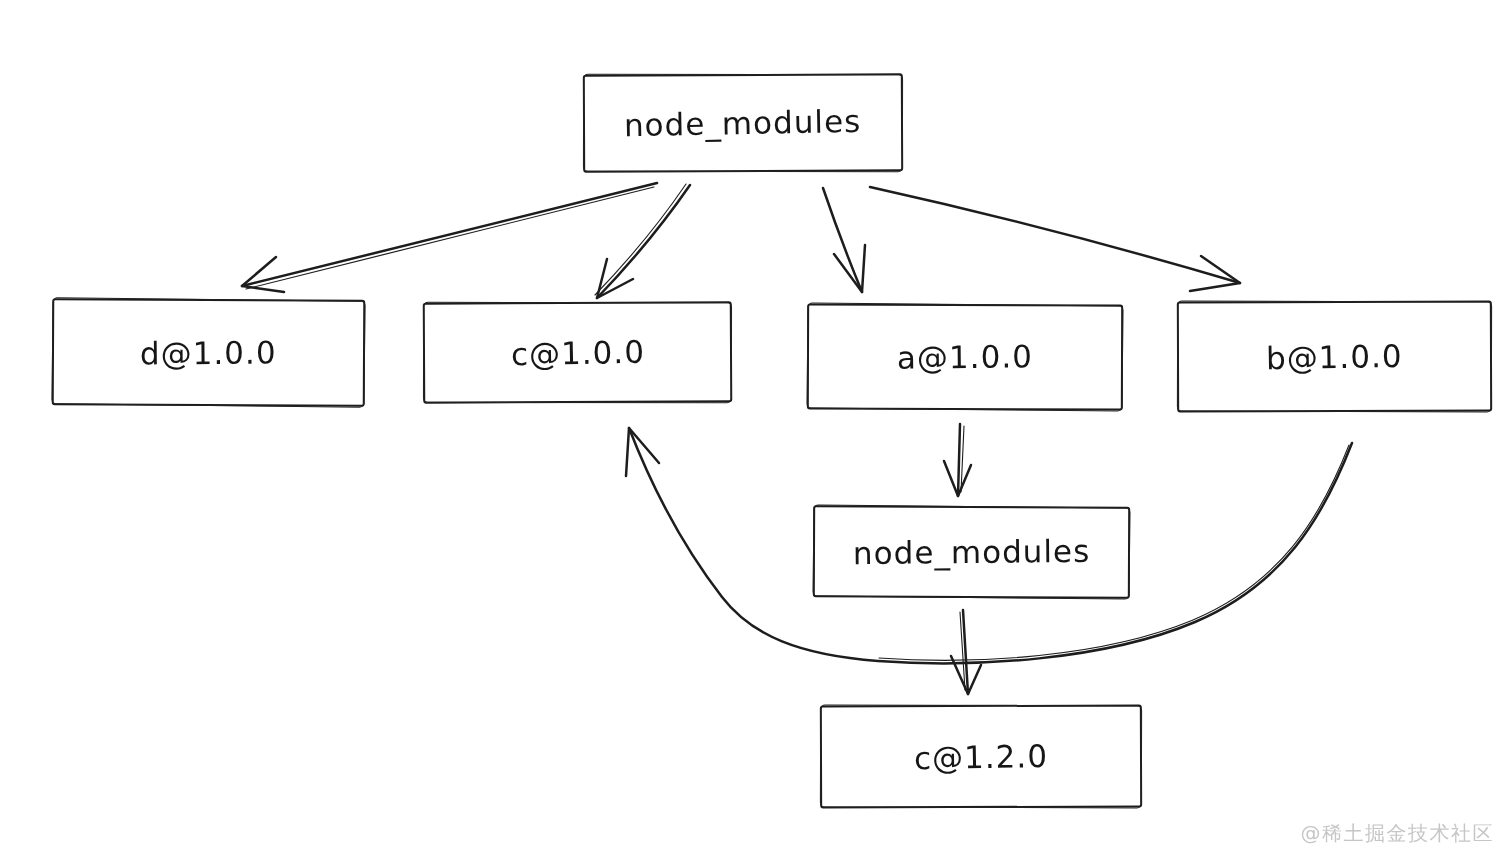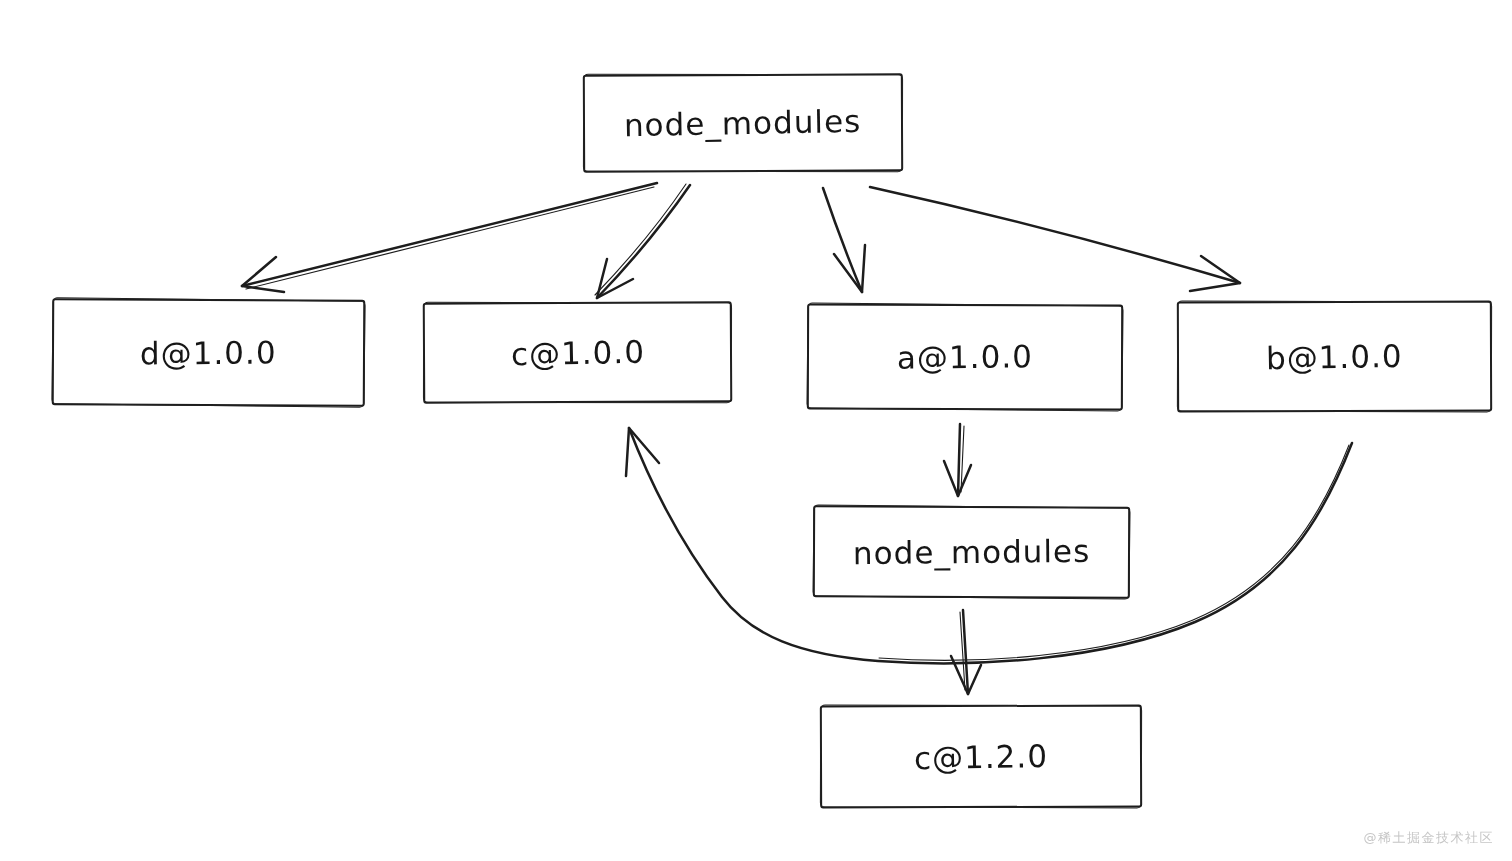--- a/index.html
+++ b/index.html
@@ -46,21 +46,21 @@
     font-size: 31px;
     letter-spacing: 1px;
     white-space: nowrap;
     transform: rotate(-0.8deg);
     font-weight: 500;
   }
   .watermark {
     position: absolute;
     right: 18px;
     bottom: 14px;
-    font-size: 13px;
+    font-size: 20px;
     letter-spacing: 1.5px;
     color: #c6c6c6;
   }
 </style>
 </head>
 <body>
 
 <div class="stage">
 
   <svg class="edges" width="1512" height="861" viewBox="0 0 1512 861">

